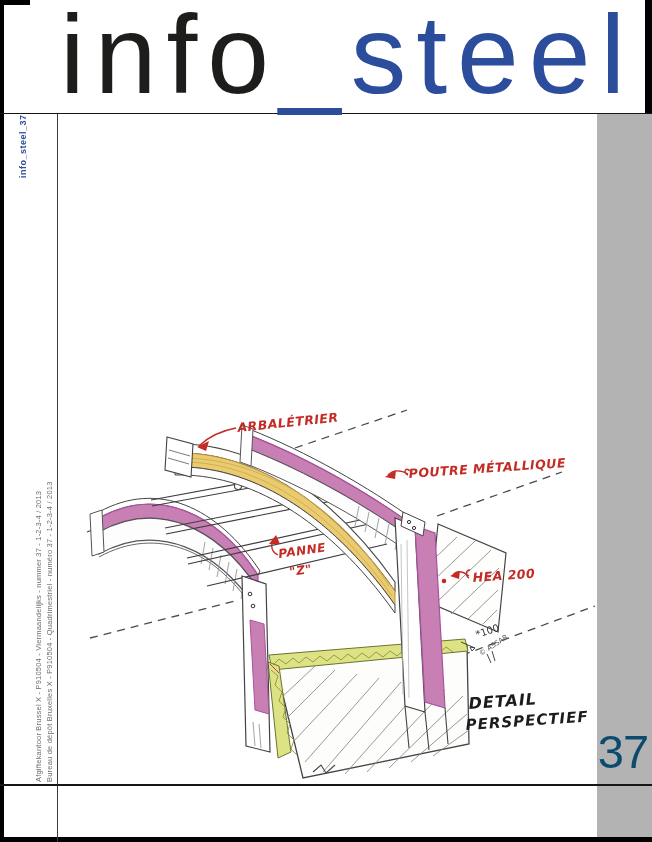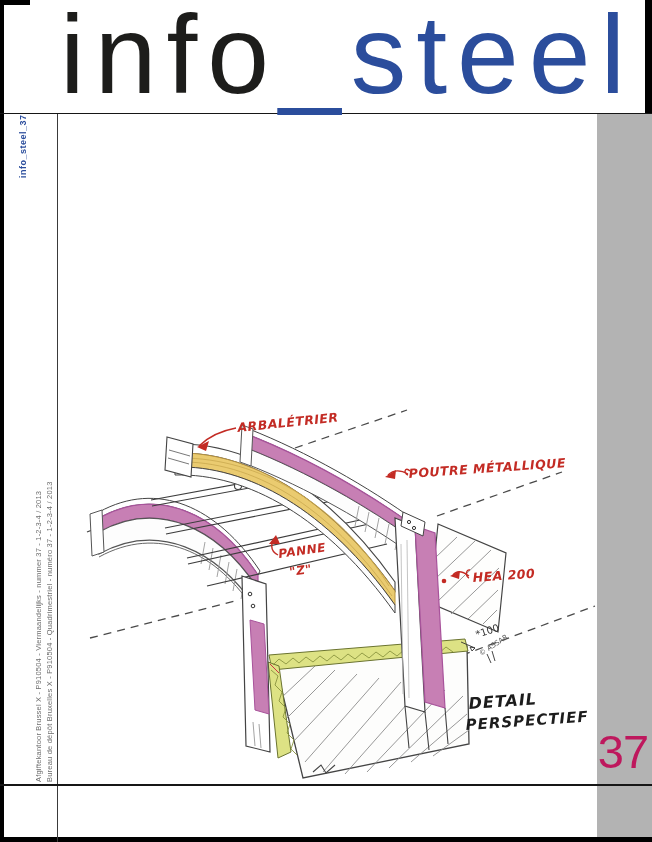--- a/index.html
+++ b/index.html
@@ -19,21 +19,21 @@
             letter-spacing:10px;font-weight:400;white-space:nowrap;}
   .masthead .w1{color:#1d1d1b;}
   .masthead .w2{color:#2b4d9c;}
   
   .spine-top{position:absolute;left:18px;top:178px;transform:rotate(-90deg);transform-origin:0 0;
              font-size:9px;font-weight:bold;color:#2b4d9c;letter-spacing:.5px;white-space:nowrap;}
   .spine-imprint{position:absolute;left:33px;top:782px;transform:rotate(-90deg);transform-origin:0 0;
              font-size:7.5px;color:#6e6e6e;letter-spacing:.2px;line-height:11px;white-space:nowrap;}
   
   .sidebar{position:absolute;left:597px;top:114px;width:55px;height:723px;background:#b3b3b3;z-index:1;}
-  .issue-number{position:absolute;left:597px;top:727px;width:52px;text-align:center;color:#be185d;
+  .issue-number{position:absolute;left:597px;top:727px;width:52px;text-align:center;color:#0c4a6e;
              font-size:47px;line-height:1.05;letter-spacing:-1px;z-index:2;}
   
   .sketch-wrap{position:absolute;left:57px;top:114px;width:540px;height:670px;z-index:1;}
   svg text{font-family:"DejaVu Sans", sans-serif;}
   .hand-red{fill:#c32b24;font-style:italic;font-weight:bold;letter-spacing:.5px;}
   .hand-black{fill:#1c1c1c;font-style:italic;font-weight:bold;letter-spacing:1px;}
 </style>
 </head>
 <body>
 

